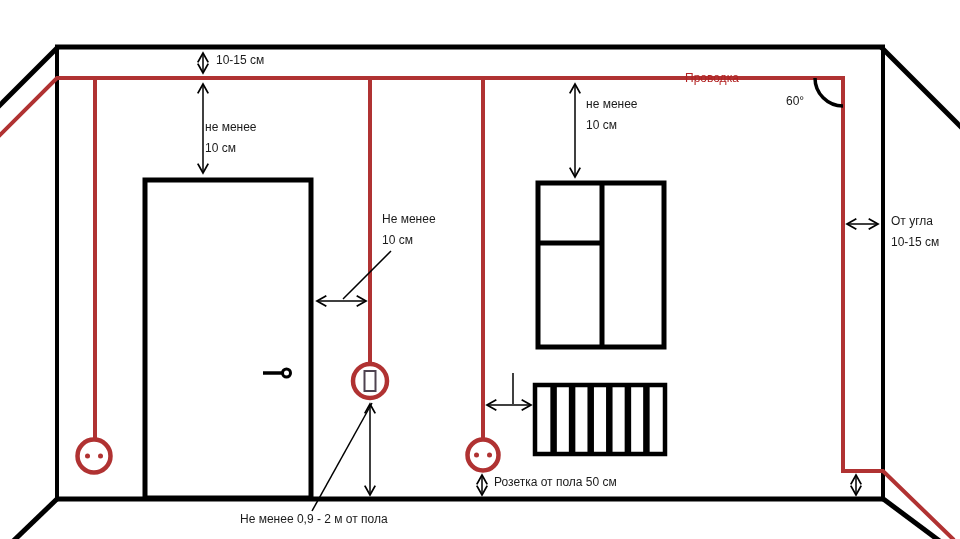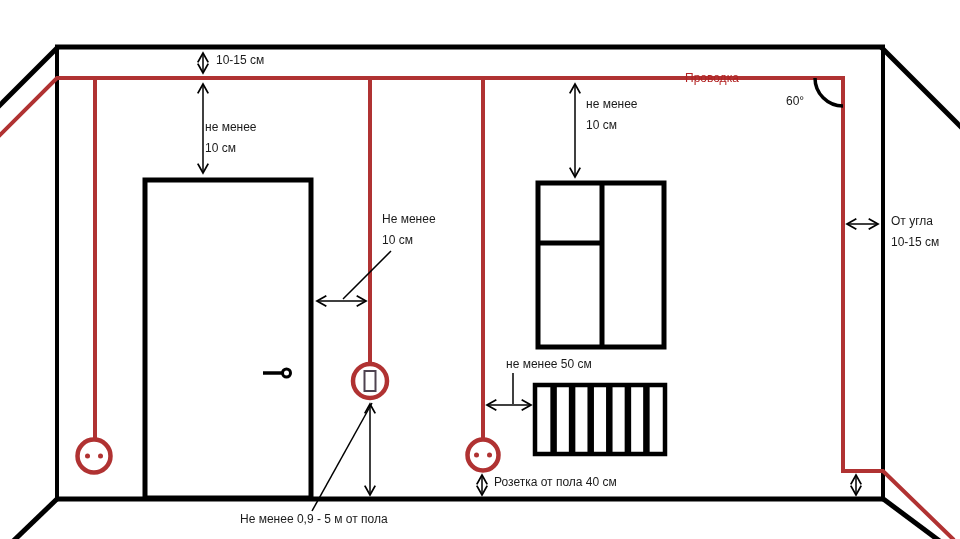--- a/index.html
+++ b/index.html
@@ -135,20 +135,19 @@
 
   <div class="label label-red" style="left:685px;top:50px;">Проводка</div>
 
   <div class="label" style="left:786px;top:91px;">60°</div>
 
   <div class="label" style="left:891px;top:211px;">
     <div>От угла</div>
     <div>10-15 см</div>
   </div>
 
-  <div class="label" style="left:506px;top:354px;">не менее 50 см</div>
 
-  <div class="label" style="left:494px;top:472px;">Розетка от пола 40 см</div>
+  <div class="label" style="left:494px;top:472px;">Розетка от пола 50 см</div>
 
 
-  <div class="label" style="left:240px;top:509px;">Не менее 0,9 - 5 м от пола</div>
+  <div class="label" style="left:240px;top:509px;">Не менее 0,9 - 2 м от пола</div>
 
 </div>
 
 </body></html>

